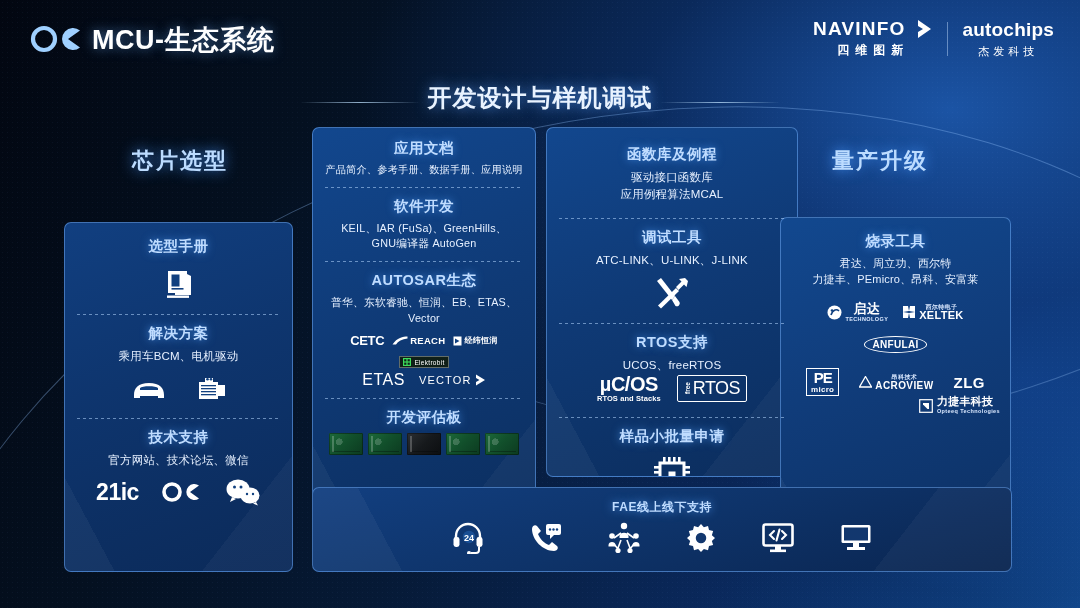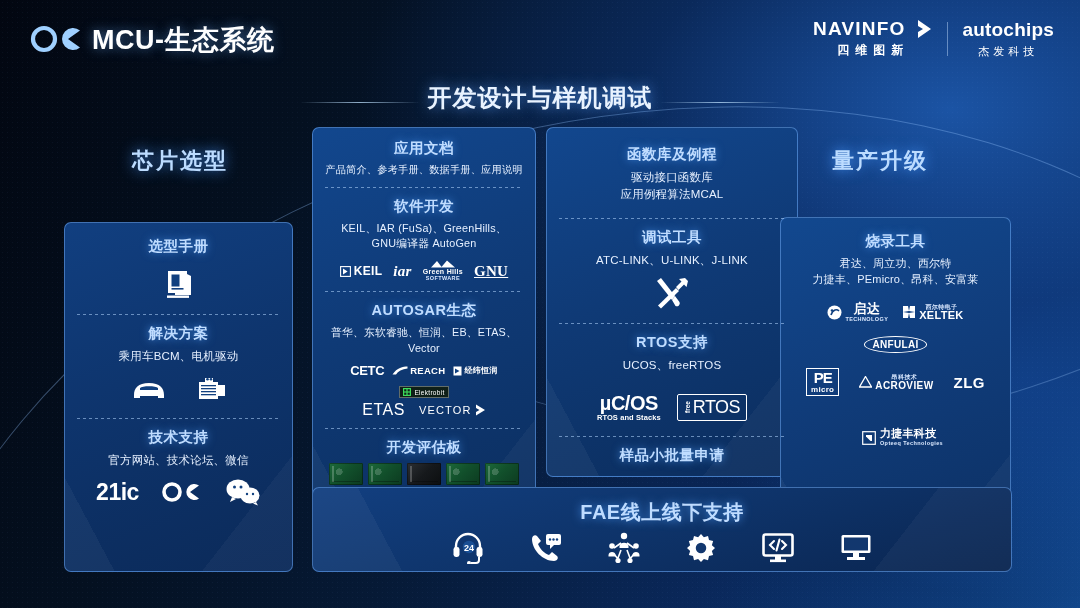--- a/index.html
+++ b/index.html
@@ -159,21 +159,21 @@
   .board::after {
     content: ""; position: absolute; inset: 3px;
     background-image:
       linear-gradient(90deg, rgba(255,255,255,0.22) 0 2px, transparent 2px 7px),
       linear-gradient(0deg, rgba(0,0,0,0.30) 0 1px, transparent 1px 5px);
   }
   .boards-wrap { padding: 0 6px; }
 
   
   .fae-title {
-    text-align: center; color: #bfdcff; font-weight: bold; font-size: 20px;
+    text-align: center; color: #bfdcff; font-weight: bold; font-size: 12px;
     text-shadow: 0 0 10px rgba(80,160,255,0.8); padding-top: 11px; letter-spacing: 0.5px;
   }
   .fae-icons { display: flex; justify-content: center; align-items: center; gap: 46px; margin-top: 6px; }
 
   .support-logos { display: flex; align-items: center; justify-content: center; gap: 22px; margin-top: 10px; }
   .t21ic { color: #fff; font-size: 23px; font-weight: bold; font-family: "Liberation Sans", sans-serif; letter-spacing: -0.5px; }
 </style>
 </head>
 <body>
 
@@ -296,40 +296,20 @@
         <div class="blk-title">应用文档</div>
         <div class="blk-sub" style="font-size:10.2px;">产品简介、参考手册、数据手册、应用说明</div>
       </div>
 
       <div class="divider"></div>
 
       <div class="blk">
         <div class="blk-title">软件开发</div>
         <div class="blk-sub" style="white-space:pre-line; font-size:10.8px;">KEIL、IAR (FuSa)、GreenHills、
 GNU编译器 AutoGen</div>
-        <div class="logo-row" style="gap:11px; margin-top:8px;">
-          <div class="chip" style="gap:3px;">
-            <svg width="11" height="11" viewBox="0 0 11 11">
-              <rect x="0.6" y="0.6" width="9.8" height="9.8" fill="none" stroke="#fff" stroke-width="1.1"></rect>
-              <path d="M3 2.6 L7.6 5.5 L3 8.4 Z" fill="#fff"></path>
-            </svg>
-            <span class="chip-stack">
-              <span style="font-size:12px;">KEIL</span>
-            </span>
-          </div>
-          <div class="chip" style="font-style:italic; font-size:15px; font-family:'Liberation Serif',serif;">iar</div>
-          <div class="chip chip-stack">
-            <svg width="26" height="8" viewBox="0 0 26 8">
-              <path d="M1 7.5 L7 1 L12 7.5 Z M11 7.5 L17 0.5 L25 7.5 Z" fill="#ffffff"></path>
-            </svg>
-            <span style="font-size:7px;">Green Hills</span>
-            <span class="chip-sub">SOFTWARE</span>
-          </div>
-          <div class="chip" style="font-size:15px; text-decoration:underline; font-family:'Liberation Serif',serif;">GNU</div>
-        </div>
       </div>
 
       <div class="divider"></div>
 
       <div class="blk">
         <div class="blk-title">AUTOSAR生态</div>
         <div class="blk-sub" style="font-size:10.8px;">普华、东软睿驰、恒润、EB、ETAS、Vector</div>
         <div class="logo-row" style="gap:8px; margin-top:7px;">
           <div class="chip" style="font-size:13px; letter-spacing:-0.4px;">CETC</div>
           <div class="chip" style="gap:2px;">
@@ -409,21 +389,21 @@
             <path d="M17 23 L20 19 L24.5 25 A3 3 0 0 1 20.5 29 Z" fill="#ffffff"></path>
           </svg>
         </div>
       </div>
 
       <div class="divider" style="margin-top:14px;"></div>
 
       <div class="blk" style="margin-top:8px;">
         <div class="blk-title">RTOS支持</div>
         <div class="blk-sub">UCOS、freeRTOS</div>
-        <div class="logo-row" style="gap:16px; margin-top:19px;">
+        <div class="logo-row" style="gap:16px; margin-top:0;">
           <div class="chip chip-stack">
             <span style="font-size:20px; font-weight:bold; letter-spacing:-0.5px;">µC/OS</span>
             <span style="font-size:7.5px; font-weight:bold; letter-spacing:0.1px;">RTOS and Stacks</span>
           </div>
           <div class="chip boxed" style="padding:2px 6px; gap:2px;">
             <span style="font-size:6.5px; writing-mode:vertical-rl; transform:rotate(180deg); letter-spacing:0px;">free</span>
             <span style="font-size:18px; font-weight:normal; letter-spacing:-0.5px;">RTOS</span>
           </div>
         </div>
       </div>
@@ -504,21 +484,21 @@
               <path d="M6.5 0.5 L12.5 11 L0.5 11 Z" fill="none" stroke="#ffffff" stroke-width="1.3"></path>
             </svg>
             <span class="chip-stack">
               <span class="chip-sub" style="font-size:6px;">昂科技术</span>
               <span style="font-size:10px; letter-spacing:0.4px;">ACROVIEW</span>
             </span>
           </div>
           <div class="chip" style="font-size:15px; letter-spacing:0.5px;">ZLG</div>
         </div>
 
-        <div class="logo-row" style="gap:6px; margin-top:32px; justify-content:center; padding-left:14px;">
+        <div class="logo-row" style="gap:6px; margin-top:0; justify-content:flex-end; padding-left:14px;">
           <div class="chip" style="gap:4px;">
             <svg width="14" height="14" viewBox="0 0 14 14">
               <rect x="0.7" y="0.7" width="12.6" height="12.6" fill="none" stroke="#ffffff" stroke-width="1.2"></rect>
               <path d="M4 4 L10 4 L10 10 L8.5 10 L4 5.5 Z" fill="#ffffff"></path>
             </svg>
             <span class="chip-stack" style="align-items:flex-start;">
               <span style="font-size:11px;">力捷丰科技</span>
               <span class="chip-sub" style="font-size:5.5px;">Opteeq Technologies</span>
             </span>
           </div>

